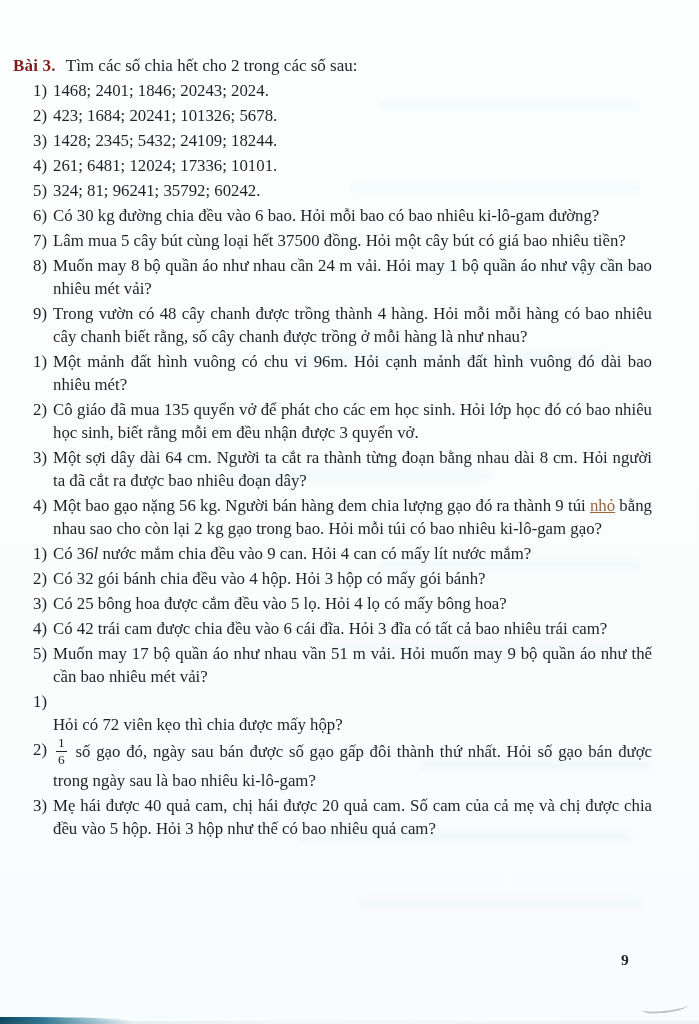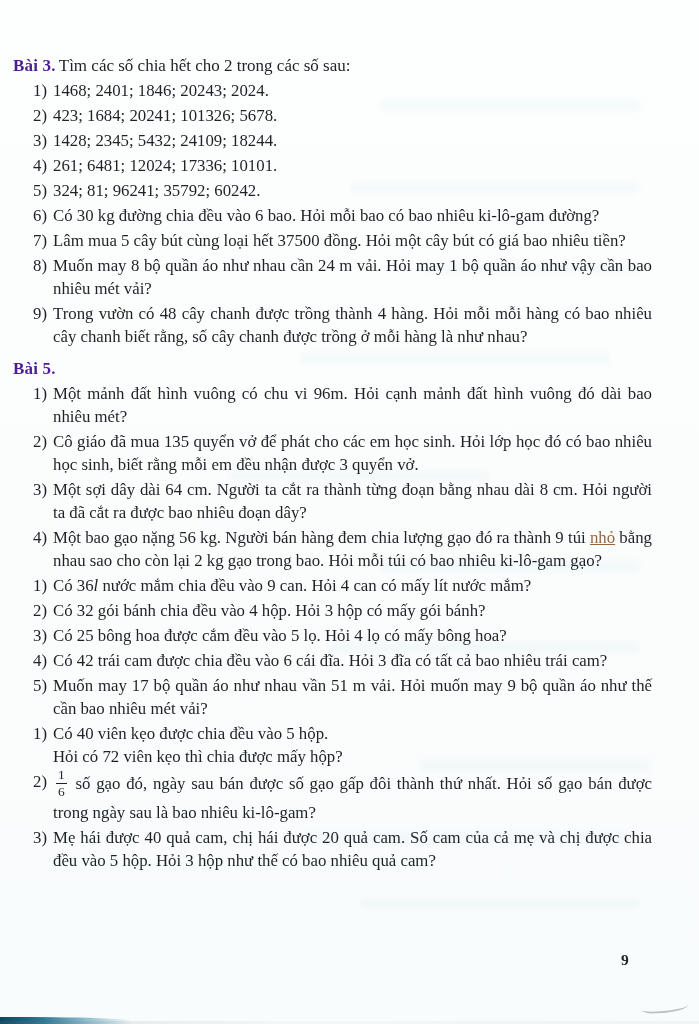--- a/index.html
+++ b/index.html
@@ -15,22 +15,22 @@
     position: absolute;
     top: 54px; left: 13px; right: 47px;
   }
   .exercise { margin: 0; }
   .ex-heading {
     margin: 9px 0 2px;
     font-size: 17px;
     line-height: 23px;
   }
   .exercise:first-child .ex-heading { margin-top: 0; }
-  .ex-title { font-weight: bold; color: #4c1d95; letter-spacing: .2px; }
-  .ex-intro { margin-left: 3px; }
+  .ex-title { font-weight: bold; color: #7f1d1d; letter-spacing: .2px; }
+  .ex-intro { margin-left: 10px; }
   .item {
     display: flex;
     margin: 2px 0 2px 20px;
     font-size: 16.8px;
     line-height: 23px;
   }
   .marker { flex: 0 0 20px; }
   .body { flex: 1; text-align: justify; }
   .run.italic { font-style: italic; }
   .run.faded { color: #97663f; text-decoration: underline; }
@@ -132,21 +132,20 @@
         <div class="item">
           <span class="marker">8)</span>
           <span class="body"><span class="run">Muốn may 8 bộ quần áo như nhau cần 24 m vải. Hỏi may 1 bộ quần áo như vậy cần bao nhiêu mét vải?</span></span>
         </div>
         <div class="item">
           <span class="marker">9)</span>
           <span class="body"><span class="run">Trong vườn có 48 cây chanh được trồng thành 4 hàng. Hỏi mỗi mỗi hàng có bao nhiêu cây chanh biết rằng, số cây chanh được trồng ở mỗi hàng là như nhau?</span></span>
         </div>
       </section>
       <section class="exercise">
-        <p class="ex-heading"><strong class="ex-title">Bài 5.</strong></p>
         <div class="item">
           <span class="marker">1)</span>
           <span class="body"><span class="run">Một mảnh đất hình vuông có chu vi 96m. Hỏi cạnh mảnh đất hình vuông đó dài bao nhiêu mét?</span></span>
         </div>
         <div class="item">
           <span class="marker">2)</span>
           <span class="body"><span class="run">Cô giáo đã mua 135 quyển vở để phát cho các em học sinh. Hỏi lớp học đó có bao nhiêu học sinh, biết rằng mỗi em đều nhận được 3 quyển vở.</span></span>
         </div>
         <div class="item">
           <span class="marker">3)</span>
@@ -175,21 +174,21 @@
           <span class="body"><span class="run">Có 42 trái cam được chia đều vào 6 cái đĩa. Hỏi 3 đĩa có tất cả bao nhiêu trái cam?</span></span>
         </div>
         <div class="item">
           <span class="marker">5)</span>
           <span class="body"><span class="run">Muốn may 17 bộ quần áo như nhau vần 51 m vải. Hỏi muốn may 9 bộ quần áo như thế cần bao nhiêu mét vải?</span></span>
         </div>
       </section>
       <section class="exercise">
         <div class="item">
           <span class="marker">1)</span>
-          <span class="body"><span class="run">Có 40 viên kẹo được chia đều vào 5 hộp.</span><br><span class="run">Hỏi có 72 viên kẹo thì chia được mấy hộp?</span></span>
+          <span class="body"><br><span class="run">Hỏi có 72 viên kẹo thì chia được mấy hộp?</span></span>
         </div>
         <div class="item">
           <span class="marker">2)</span>
           <span class="body"><span class="frac">
               <span class="num">1</span>
               <span class="den">6</span>
             </span><span class="run"> số gạo đó, ngày sau bán được số gạo gấp đôi thành thứ nhất. Hỏi số gạo bán được trong ngày sau là bao nhiêu ki-lô-gam?</span></span>
         </div>
         <div class="item">
           <span class="marker">3)</span>

